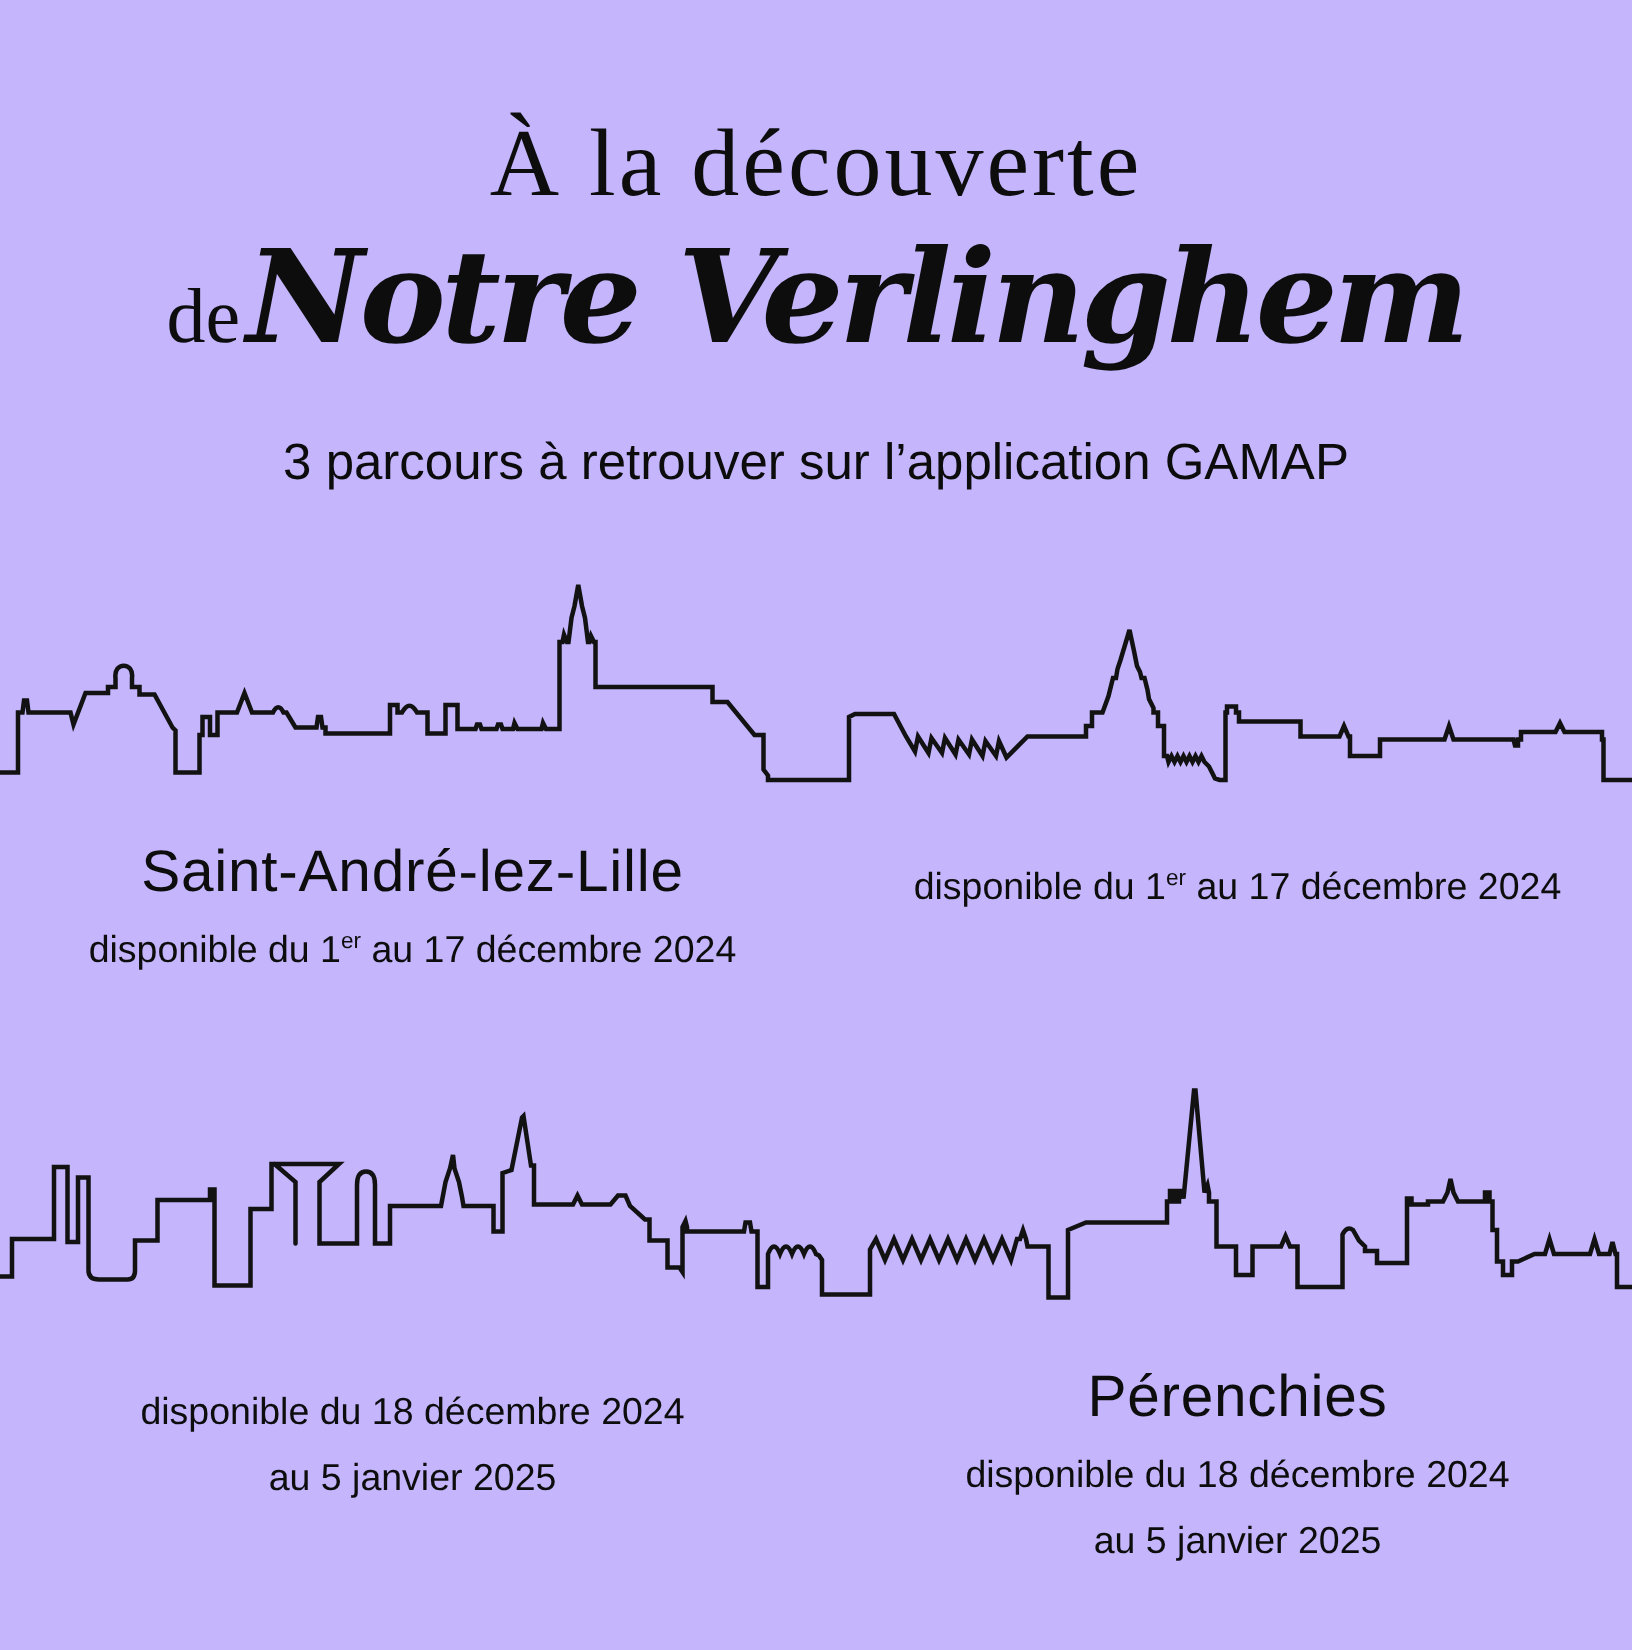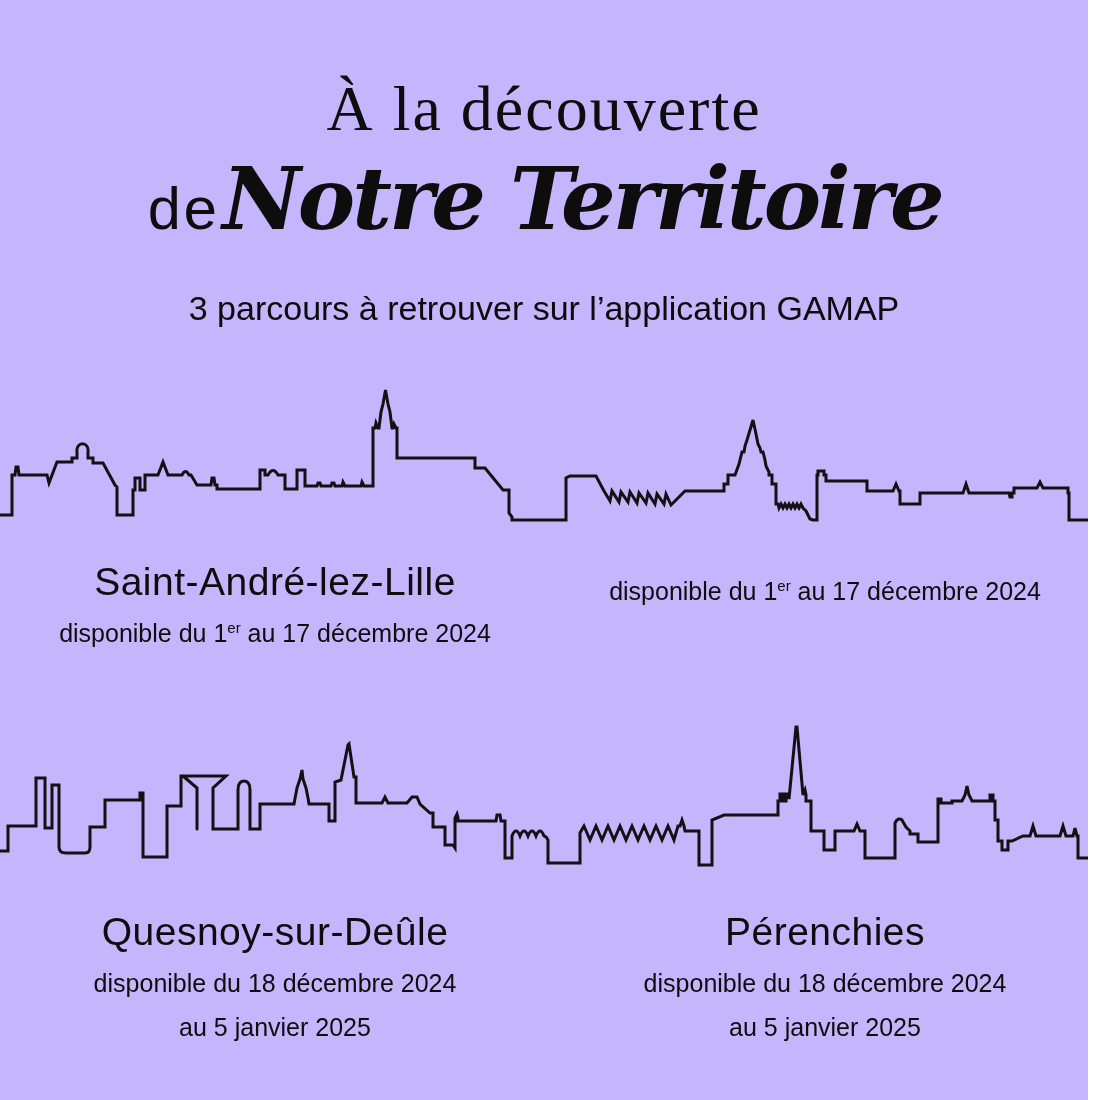--- a/index.html
+++ b/index.html
@@ -23,22 +23,22 @@
     letter-spacing: 2px;
   }
   .title-line2 {
     position: absolute;
     top: 148px; left: 0;
     width: 100%;
     text-align: center;
     white-space: nowrap;
   }
   .title-de {
-    font-family: Liberation Mono, monospace;
-    font-size: 60px;
+    font-family: Liberation Serif, serif;
+    font-size: 52px;
     vertical-align: baseline;
   }
   .title-script {
     font-family: "DejaVu Serif", serif;
     font-style: italic;
     font-weight: 700;
     font-size: 86px;
     letter-spacing: -3px;
     margin-left: 4px;
     vertical-align: baseline;
@@ -93,21 +93,21 @@
   #block-bottom-right{ top: 911px; left: 550px; text-align: center; }
 </style>
 </head>
 <body>
 
 <div class="poster">
 
   <div class="title-line1">À la découverte</div>
 
   <div class="title-line2">
-    <span class="title-de">de</span><span class="title-script">Notre Territoire</span>
+    <span class="title-de">de</span><span class="title-script">Notre Verlinghem</span>
   </div>
 
   <div class="subtitle">
     <div>3 parcours à retrouver sur l’application GAMAP</div>
   </div>
 
   <svg id="skyline-top" class="skyline" viewBox="0 386 1100 148" preserveAspectRatio="none">
     <path d="
       M 0,515 L 12,515 12,475 15,475 16,467 18,467 19,475 47,475 49,483 57,462 72,462 72,458 77,458 77,452
       C 75.5,441 89.5,441 88,452
@@ -164,21 +164,20 @@
       L 906,827 910,831 910,834 918,834 918,842 938,842 938,799 941,799 941,803
         952,803 952,801 962,801 965,795 967,786 969,795 972,801
         990,801 990,795 993,795 993,801 995,801 995,820 998,820 998,841
         1002,841 1002,850 1008,850 1008,841 1012,841 1023,836 1030,836
         1033,826 1036,836 1060,836 1063,826 1066,836 1073,836 1075,828 1077,836
         1078,836 1078,858 1100,858
       M 183,776 L 197,788 197,829"></path>
   </svg>
 
   <div id="block-bottom-left" class="city-block">
-    <div class="city-name">Quesnoy-sur-Deûle</div>
     <div class="city-date">disponible du 18 décembre 2024</div>
     <div class="city-date">au 5 janvier 2025</div>
   </div>
 
   <div id="block-bottom-right" class="city-block">
     <div class="city-name">Pérenchies</div>
     <div class="city-date">disponible du 18 décembre 2024</div>
     <div class="city-date">au 5 janvier 2025</div>
   </div>
 

